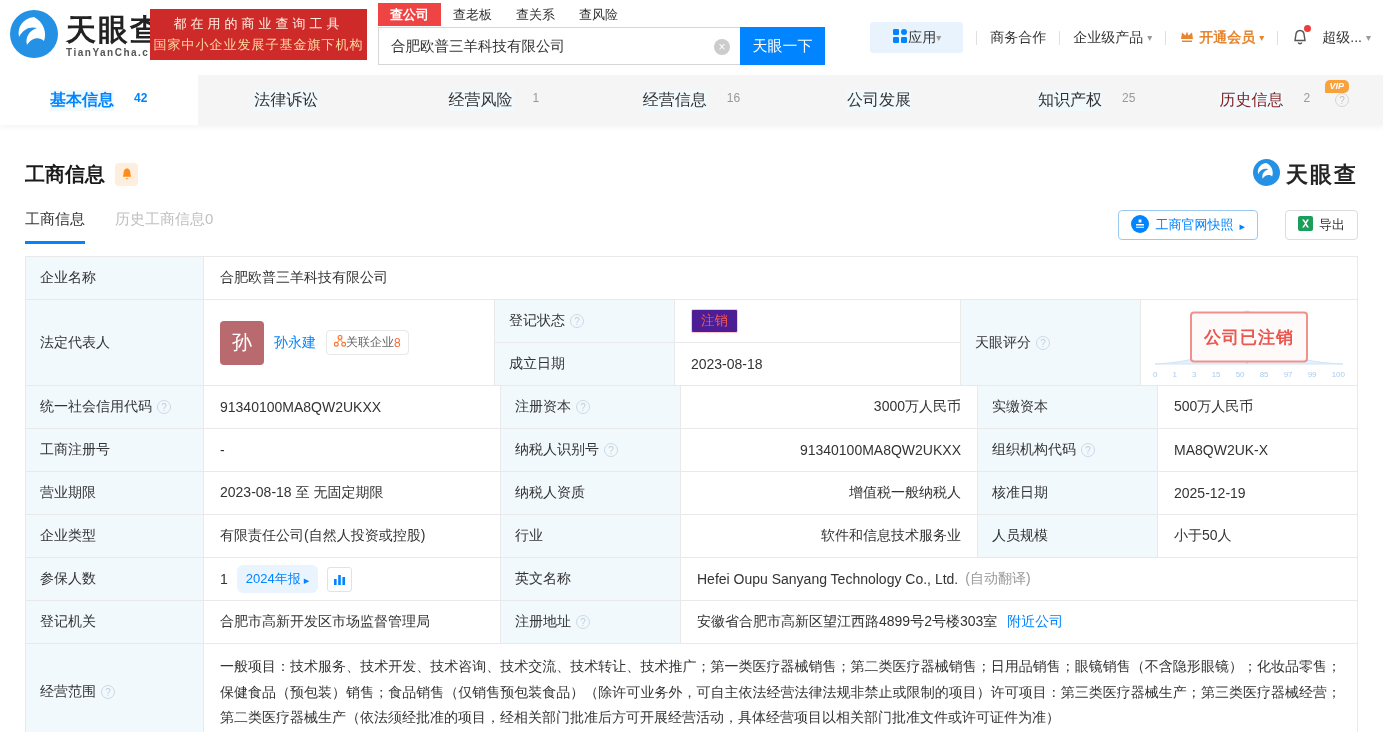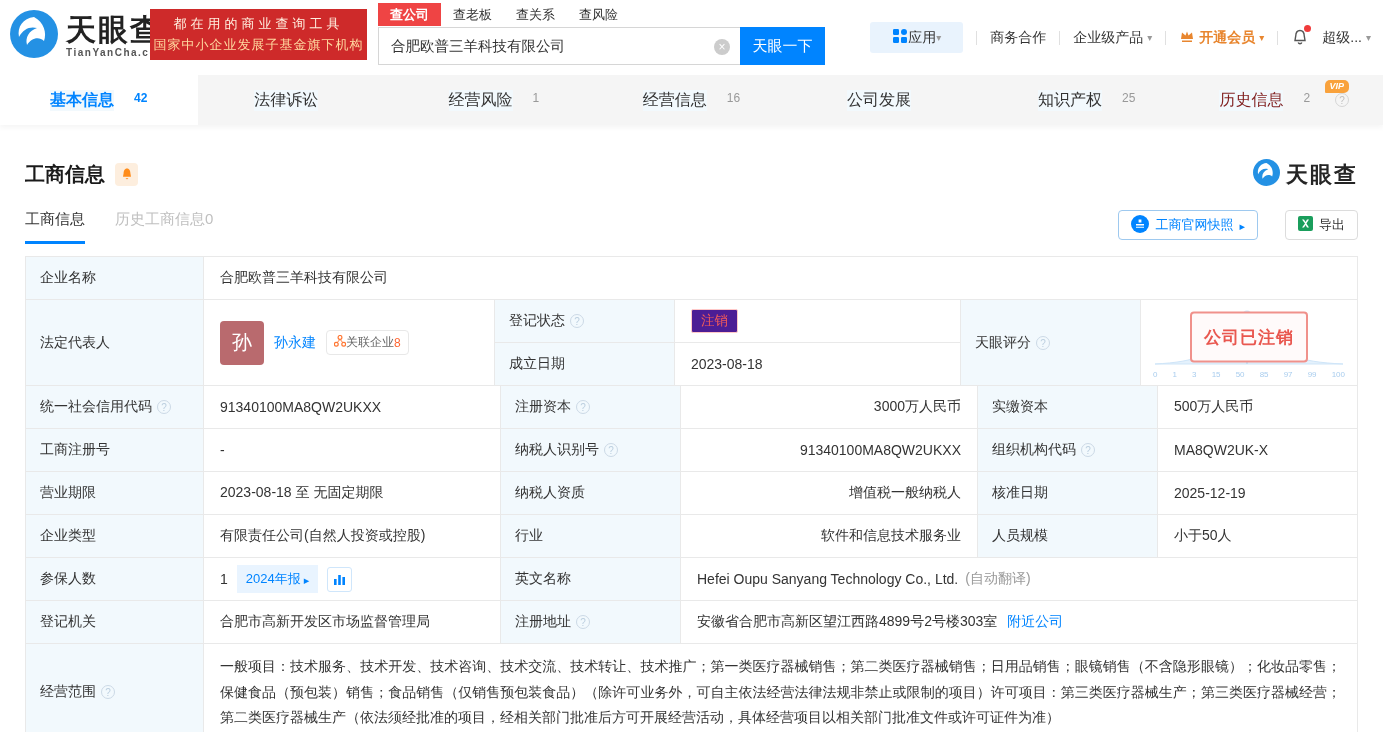--- a/index.html
+++ b/index.html
@@ -86,21 +86,21 @@
   .mid-row .lbl { width:180px; border-right:1px solid #e9e9e9; }
   .mid-row .val { flex:1; border-right:none; }
 
   .badge-red { background:#4c1d95; border:1px solid #ffc8c8; color:#f05a5a; padding:2px 9px; font-size:13.5px; border-radius:2px; }
   .link { color:#0084ff; cursor:pointer; }
   .avatar { width:44px; height:44px; border-radius:4px; background:#b96a6e; color:#fff; font-size:20px; display:flex; align-items:center; justify-content:center; flex:0 0 auto; }
   .rep-cell { gap:10px; }
   .rel-badge { display:flex; align-items:center; border:1px solid #e8e8e8; border-radius:4px; padding:3px 7px; font-size:12px; color:#666; cursor:pointer; background:#fff; }
   .rel-cnt { color:#ff6633; }
 
-  .report-badge { display:flex; align-items:center; gap:3px; background:#e9f4ff; color:#0084ff; padding:5px 9px; font-size:13px; border-radius:0; cursor:pointer; margin-left:9px; }
+  .report-badge { display:flex; align-items:center; gap:3px; background:#e9f4ff; color:#0084ff; padding:5px 9px; font-size:13px; border-radius:6px; cursor:pointer; margin-left:9px; }
   .chart-btn { width:25px; height:25px; border:1px solid #cfe6fb; border-radius:3px; display:flex; align-items:center; justify-content:center; cursor:pointer; margin-left:9px; background:#fff; }
   .note { color:#999; margin-left:7px; }
 
   .score-cell { position:relative; justify-content:center; padding:4px 10px; }
   .gauge { position:relative; width:196px; height:74px; }
   .gauge svg { position:absolute; left:0; top:0; }
   .ticks { position:absolute; left:2px; right:2px; bottom:1px; display:flex; justify-content:space-between; font-size:8px; color:#a9cdee; }
   .stamp { position:absolute; left:50%; top:42%; transform:translate(-50%,-50%); border:2px solid #f0918b; background:#fffafa; color:#e9574f; font-size:17px; font-weight:700; letter-spacing:1px; padding:12px 12px; border-radius:4px; white-space:nowrap; }
 
   .scope-val { display:block; padding:10px 16px; line-height:25.5px; text-align:justify; }

